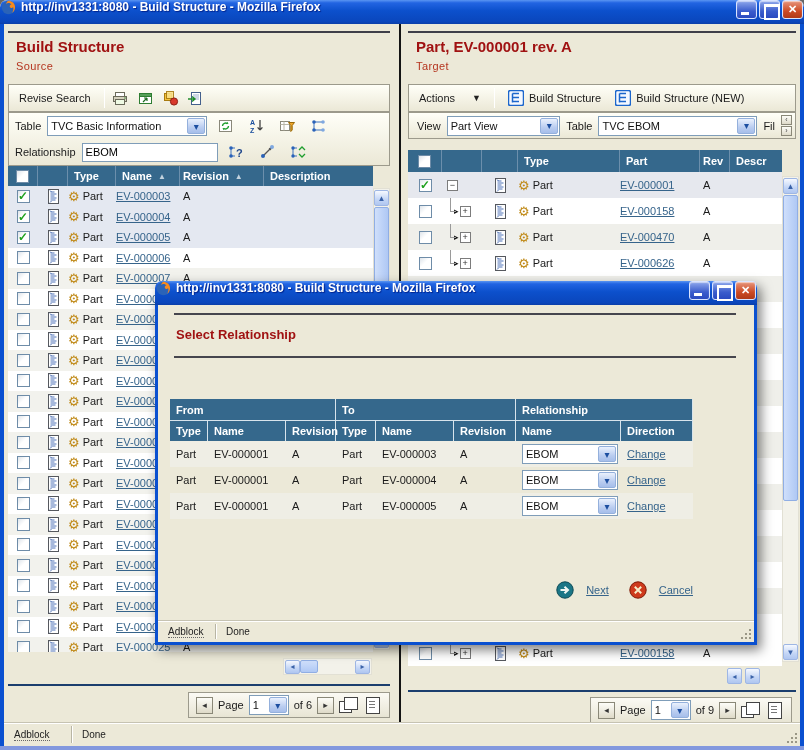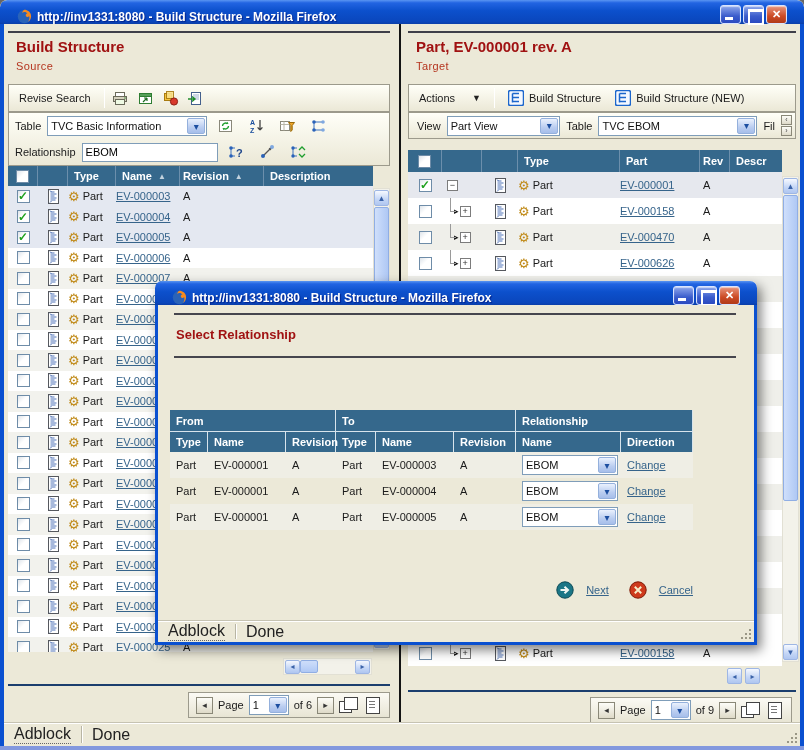--- a/index.html
+++ b/index.html
@@ -1,20 +1,20 @@
 <!DOCTYPE html>
 <html><head>
 <meta charset="utf-8">
 <style>
 *{margin:0;padding:0;box-sizing:border-box}
 body{background:#666;font-family:"Liberation Sans",sans-serif}
 #root{position:relative;width:804px;height:750px;background:#ECE9D8;overflow:hidden;border-radius:7px 7px 0 0;font-size:11px;color:#1A1A1A}
 .abs{position:absolute}
 
-.titlebar{height:24px;background:linear-gradient(180deg,#5A95F2 0%,#2264E2 12%,#0C50CC 45%,#0A46BC 90%,#0B3EA8 100%);border-radius:7px 7px 0 0;display:flex;align-items:flex-end;padding:0 17px;gap:5px}
+.titlebar{height:24px;background:linear-gradient(180deg,#5A95F2 0%,#2264E2 12%,#0C50CC 45%,#0A46BC 90%,#0B3EA8 100%);border-radius:7px 7px 0 0;display:flex;align-items:flex-start;padding:0 1px;gap:5px}
 .ttext{color:#fff;font-weight:bold;font-size:12px;text-shadow:1px 1px 1px #00228C;flex:1;white-space:nowrap;overflow:hidden}
 .wbtns{display:flex;gap:2px}
 .wbtn{width:21px;height:19px;border:1px solid #D9E4FF;border-radius:3px;position:relative;background:linear-gradient(#8FA8EC,#3A5CCC 60%,#2A4AC0);box-shadow:inset 0 1px 1px rgba(255,255,255,.55);cursor:pointer}
 .wbtn.close{background:linear-gradient(#E8967E,#CC4A24 60%,#B03A18)}
 .wbtn.min::after{content:"";position:absolute;left:4px;bottom:3px;width:8px;height:3px;background:#fff}
 .wbtn.max::after{content:"";position:absolute;left:4px;top:3px;width:12px;height:11px;border:2px solid #fff;border-top-width:3px}
 .wbtn.close::after{content:"✕";color:#fff;font-size:11px;font-weight:bold;position:absolute;left:0;right:0;top:2px;text-align:center}
 
 .b-side{background:#0A50D0}
 .b-bottom{background:#8298DE}
@@ -67,21 +67,21 @@
 
 .pagebox{height:26px;border:1px solid #9C9A8C;background:linear-gradient(#FBFAF4,#E8E5D4);display:flex;align-items:center;gap:5px;padding:0 7px}
 .pbtn{width:17px;height:17px;border:1px solid #8A8878;background:linear-gradient(#FDFDF8,#DEDAC8);display:flex;align-items:center;justify-content:center;font-size:9px;color:#333;cursor:pointer;flex:none}
 .wicon{width:19px;height:16px;position:relative;cursor:pointer}
 .wicon.cascade::before{content:"";position:absolute;left:0;top:4px;width:11px;height:10px;border:1px solid #444;background:#fff}
 .wicon.cascade::after{content:"";position:absolute;left:5px;top:0;width:12px;height:11px;border:1px solid #444;background:#fff}
 .wicon.single::before{content:"";position:absolute;left:3px;top:0;width:12px;height:15px;border:1px solid #444;background:#fff}
 .wicon.single::after{content:"";position:absolute;left:6px;top:4px;width:6px;height:1px;background:#777;box-shadow:0 3px 0 #777,0 6px 0 #777}
 .navyline{height:2px;background:#1B3E6E}
 
-.statusbar{background:#ECE9D8;border-top:1px solid #C6C3B2;box-shadow:inset 0 1px 0 #fff;display:flex;align-items:center;font-size:16px;color:#222}
+.statusbar{background:#ECE9D8;border-top:1px solid #C6C3B2;box-shadow:inset 0 1px 0 #fff;display:flex;align-items:center;font-size:10px;color:#222}
 .scell{padding:0 10px;height:70%;display:flex;align-items:center;border-right:1px solid #B8B5A4;box-shadow:1px 0 0 #fff}
 .scell.last{border-right:0;box-shadow:none}
 .adb{border-bottom:1px dotted #666;cursor:pointer}
 .grip{position:absolute;right:2px;bottom:2px;width:13px;height:13px}
 .grip::after{content:"";position:absolute;right:1px;bottom:1px;width:2px;height:2px;background:#9A9786;box-shadow:-4px 0 #9A9786,0 -4px #9A9786,-8px 0 #9A9786,0 -8px #9A9786,-4px -4px #9A9786}
 
 .dialog{border-radius:6px 6px 0 0;box-shadow:4px 5px 12px rgba(0,0,0,.5);z-index:50}
 .dlg-body{position:absolute;left:0;top:24px;right:0;bottom:0;border:3px solid #0A50D0;border-top:0;background:#ECE9D8}
 .dlg-rule{height:2px;background:#46464E}
 .dheading{font-size:13px;font-weight:bold;color:#A01212}
@@ -904,21 +904,21 @@
         <span class="wbtn min"></span>
         <span class="wbtn max"></span>
         <span class="wbtn close"></span>
       </span>
     </div>
     <div class="dlg-body">
       <div class="abs dlg-rule" style="left:16px;top:8px;right:18px"></div>
       <div class="abs dheading" style="left:18px;top:22px">Select Relationship</div>
       <div class="abs dlg-rule" style="left:16px;top:51px;right:18px"></div>
 
-      <div class="abs" style="left:12px;top:105px;width:523px">
+      <div class="abs" style="left:12px;top:94px;width:523px">
         <div class="dgh">
           <span class="hc g1">From</span>
           <span class="hc g2">To</span>
           <span class="hc g3">Relationship</span>
         </div>
         <div class="dgh" style="border-top:1px solid #D8E4EC">
           <span class="hc c1">Type</span>
           <span class="hc c2">Name</span>
           <span class="hc c3">Revision</span>
           <span class="hc c4">Type</span>

